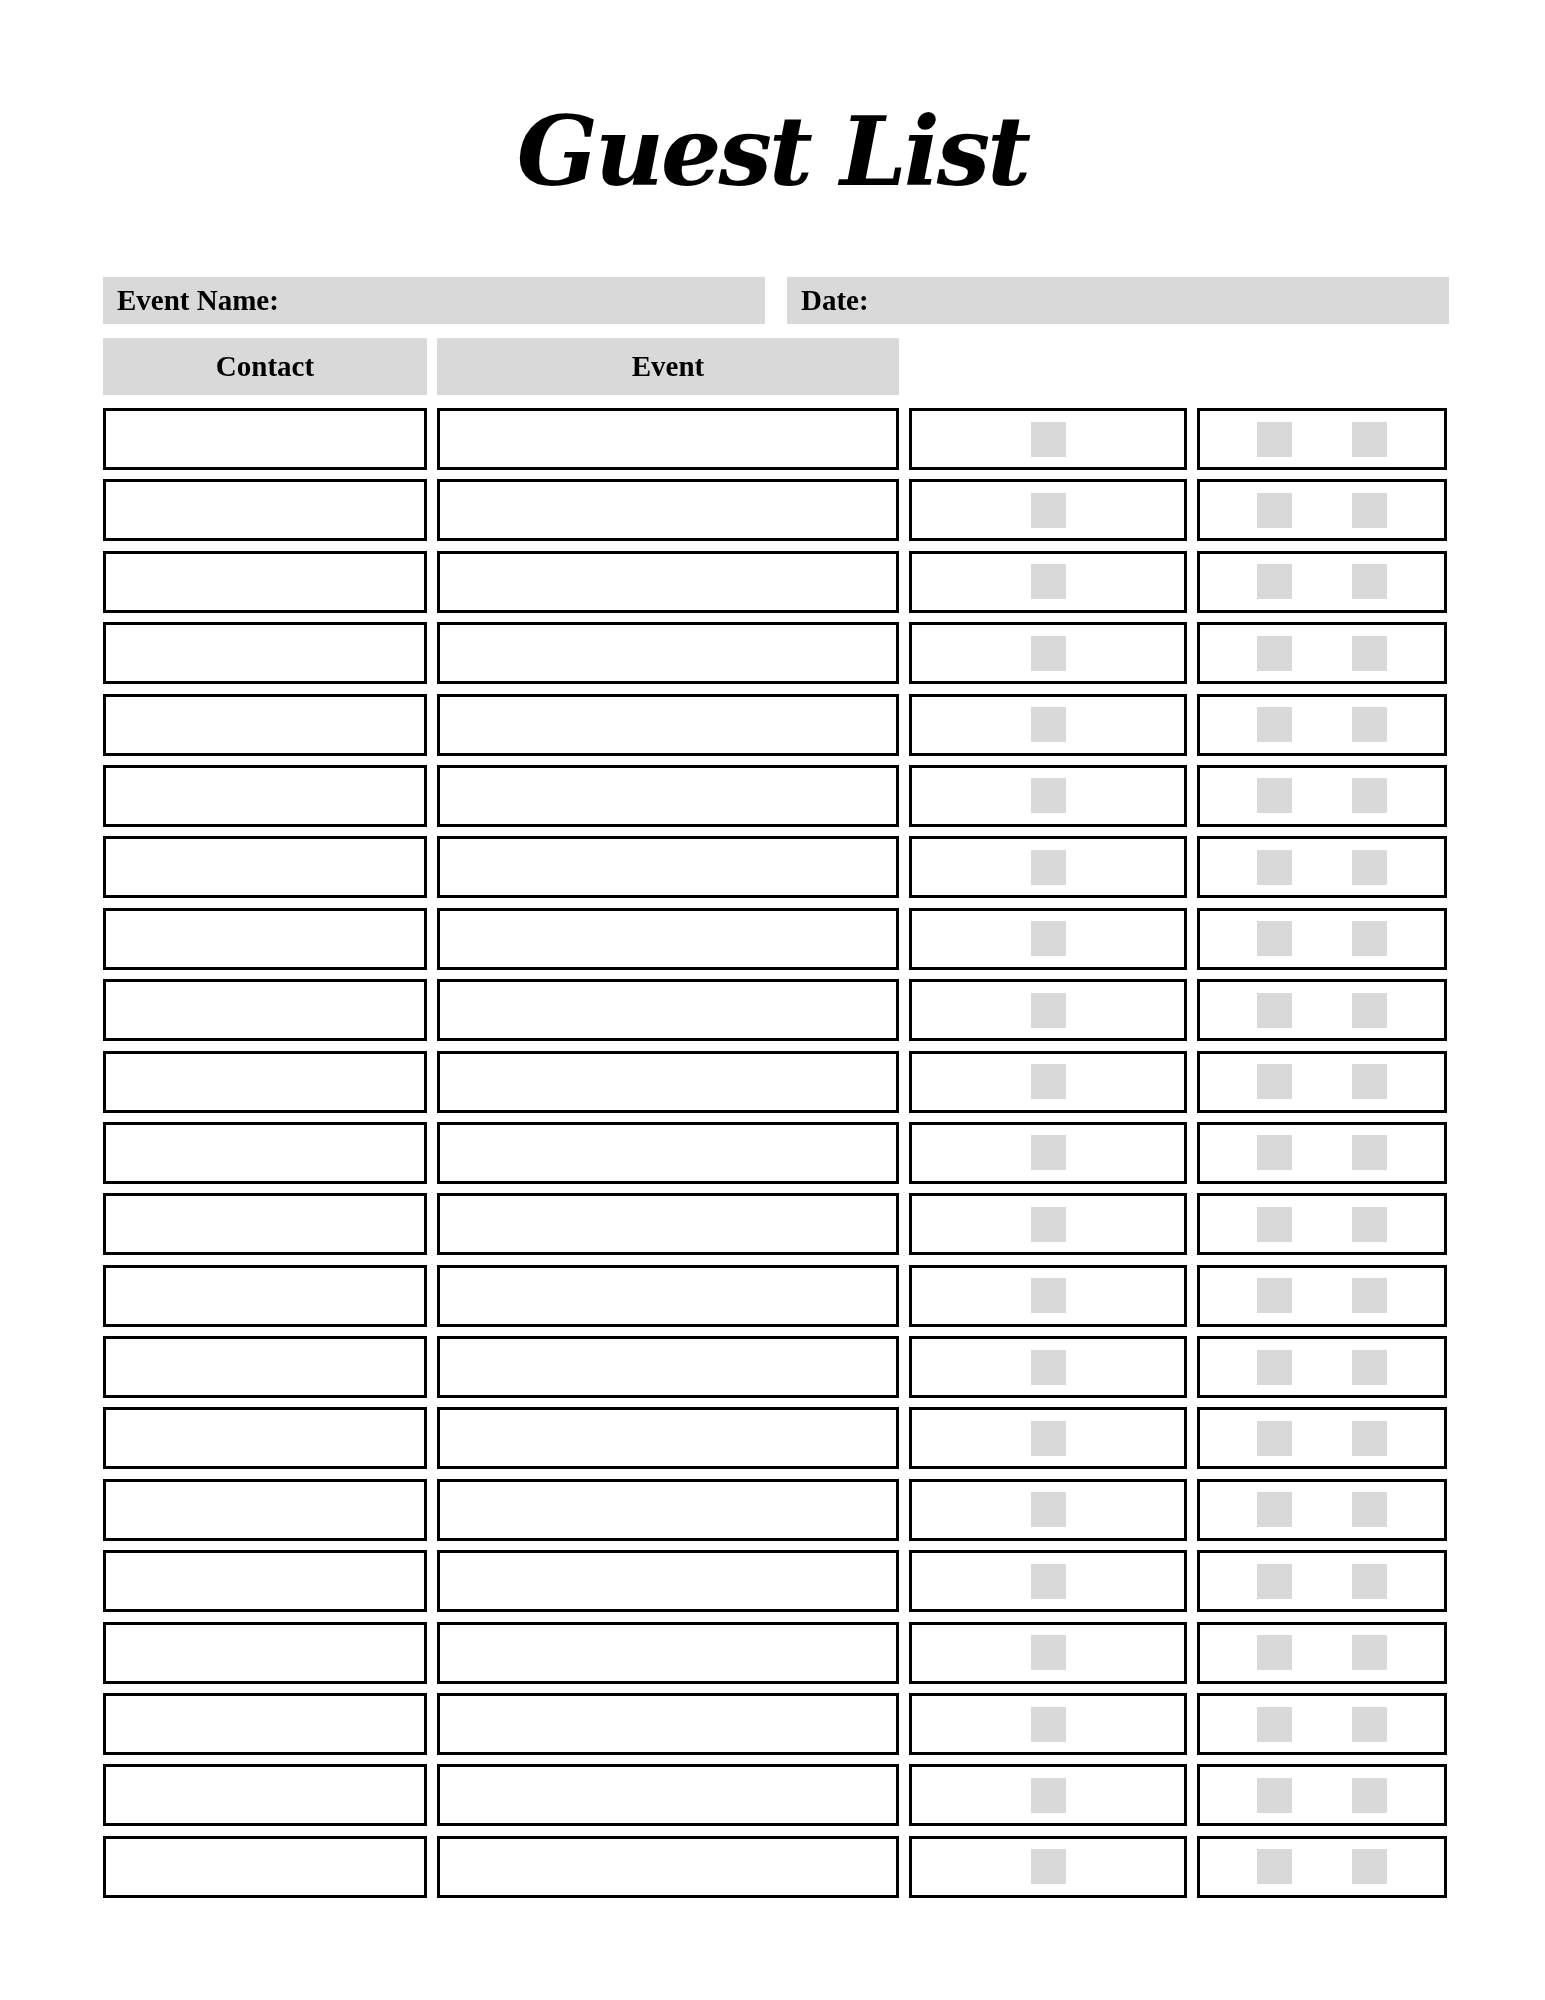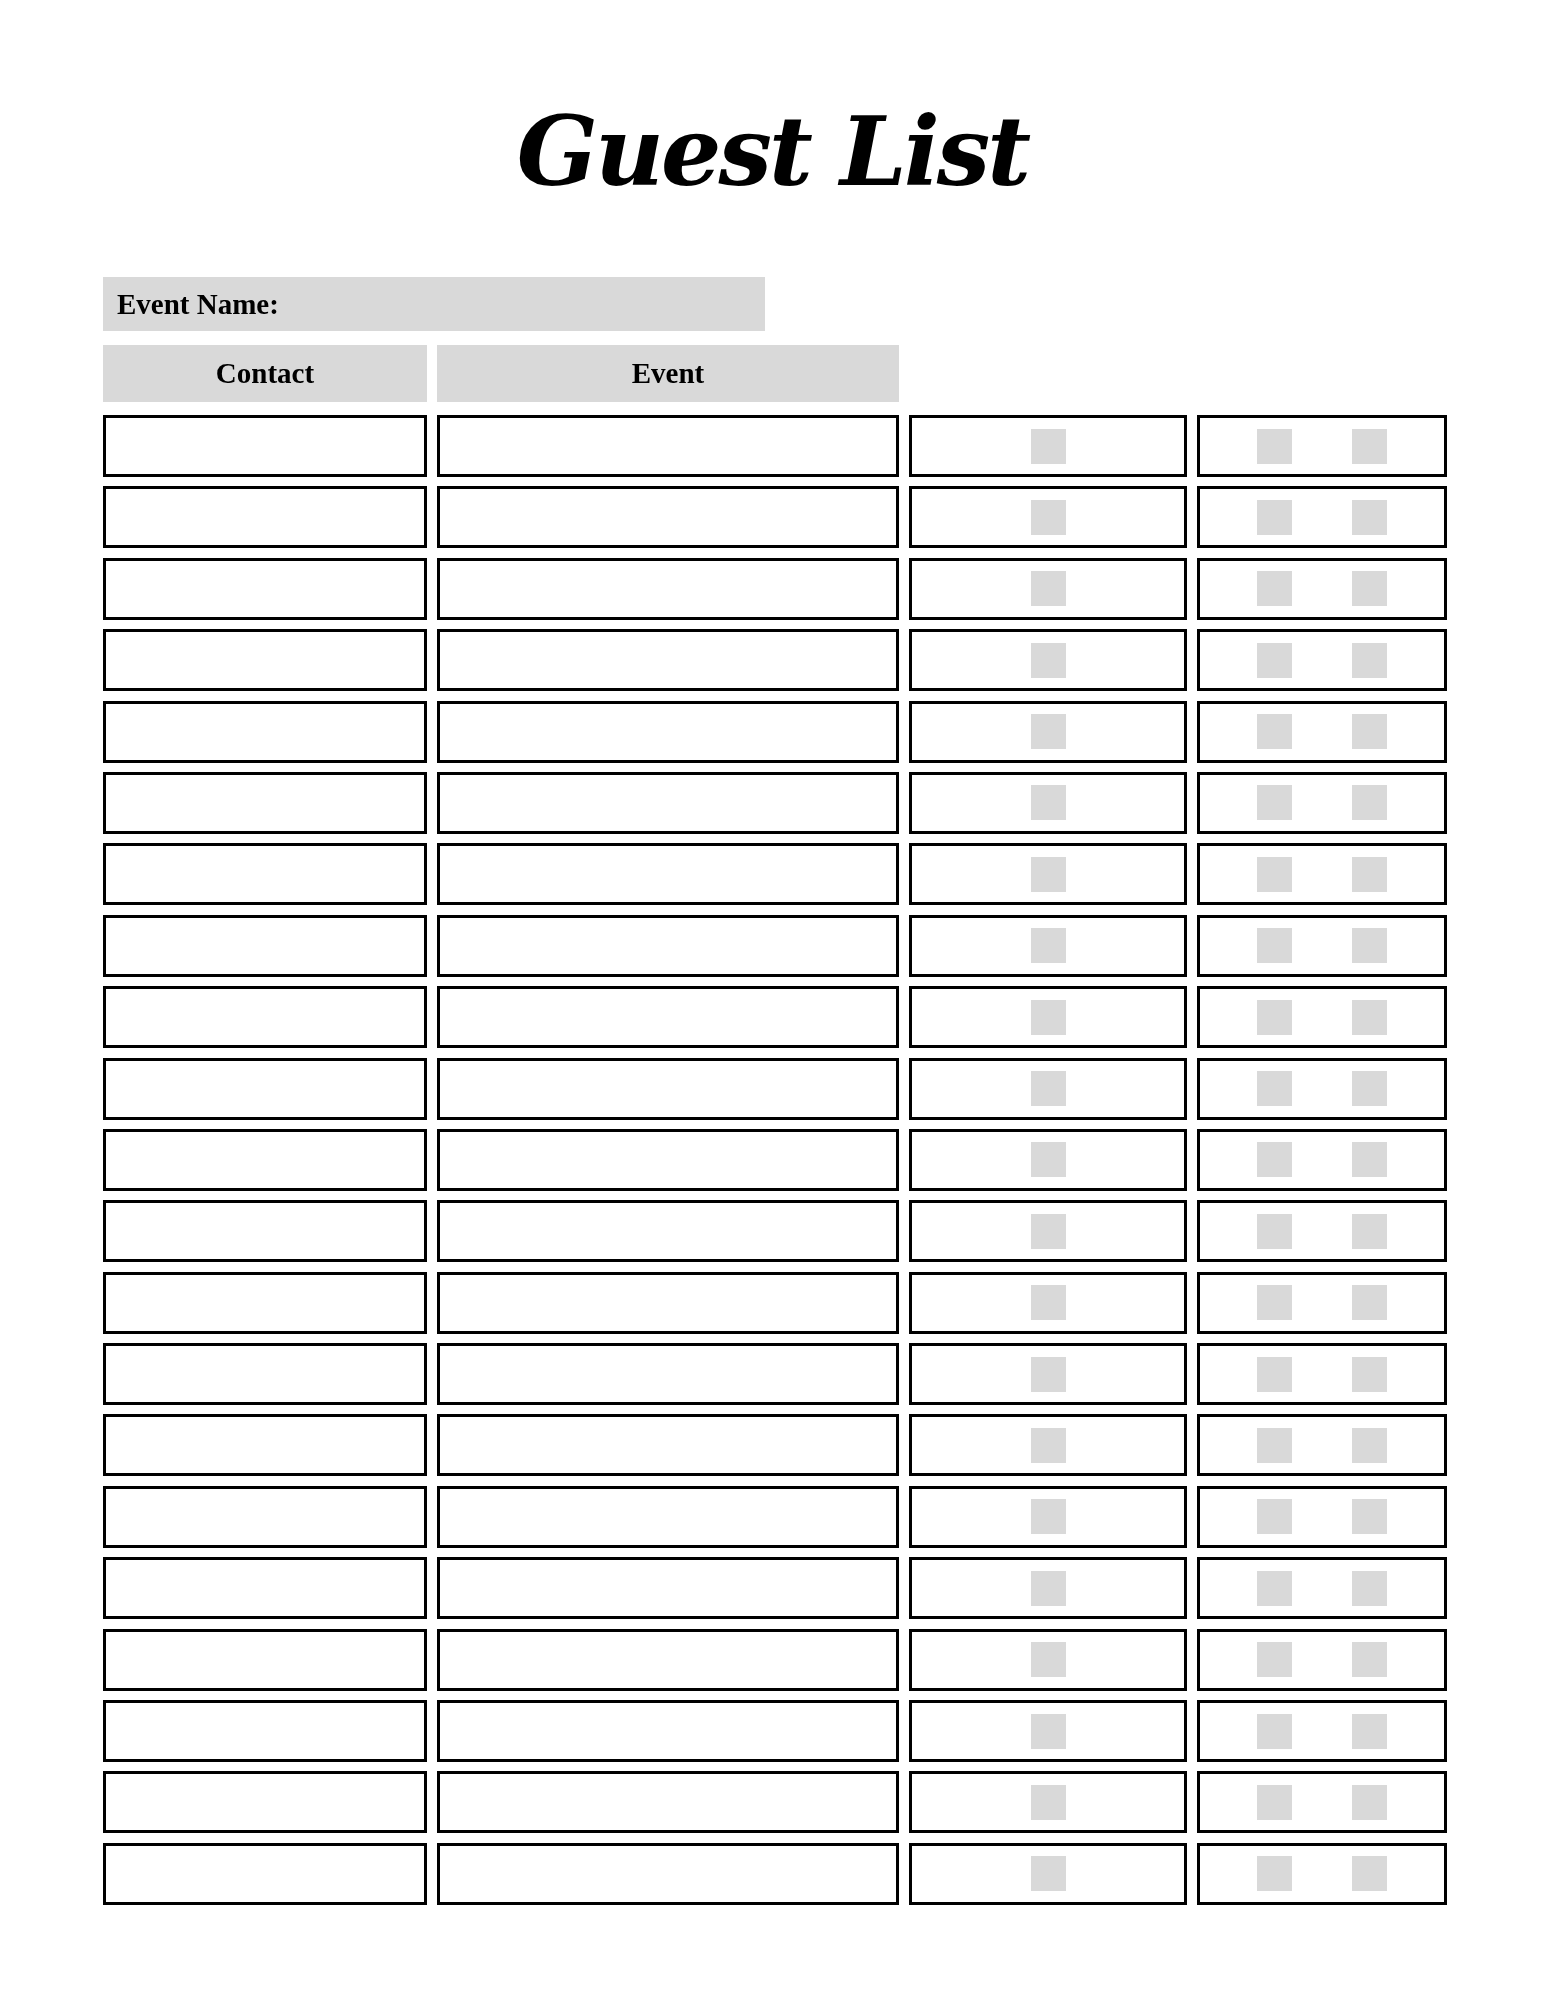--- a/index.html
+++ b/index.html
@@ -23,21 +23,21 @@
     letter-spacing: -3px;
     font-family: "DejaVu Serif", serif;
   }
   .meta-row {
     display: flex;
     column-gap: 22px;
     margin: 53px 0 0 103px;
   }
   .meta-bar {
     width: 662px;
-    height: 54px;
+    height: 47px;
     background: var(--gray, #d9d9d9);
     display: flex;
     align-items: center;
     padding-left: 14px;
     box-sizing: border-box;
     font-weight: bold;
     font-size: 29px;
   }
   .header-row {
     display: grid;
@@ -85,20 +85,23 @@
 <body>
 
 <div class="page" style="--gray: #d9d9d9; --cbgray: #d9d9d9; --border: #000000; --text: #000000; --bg: #ffffff;">
 
   <h1 class="title">Guest List</h1>
 
   <div class="meta-row">
     <div class="meta-bar">
       <span>Event Name:</span>
     </div>
+    <div class="meta-bar">
+      <span>Date:</span>
+    </div>
   </div>
 
   <div class="header-row">
     <div class="hcell">Contact</div>
     <div class="hcell">Event</div>
   </div>
 
   <div class="rows" id="rows">
       <div class="row">
         <div class="cell"></div>

